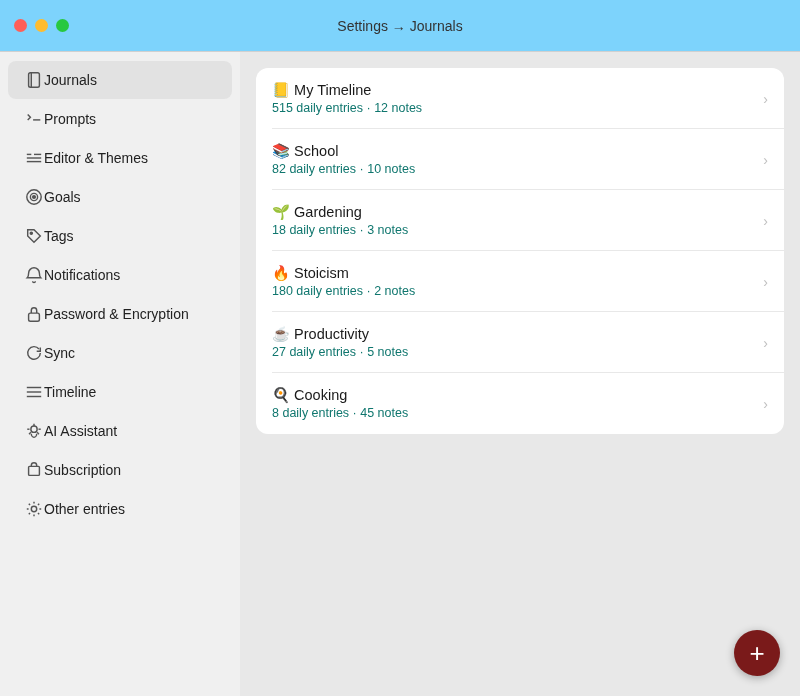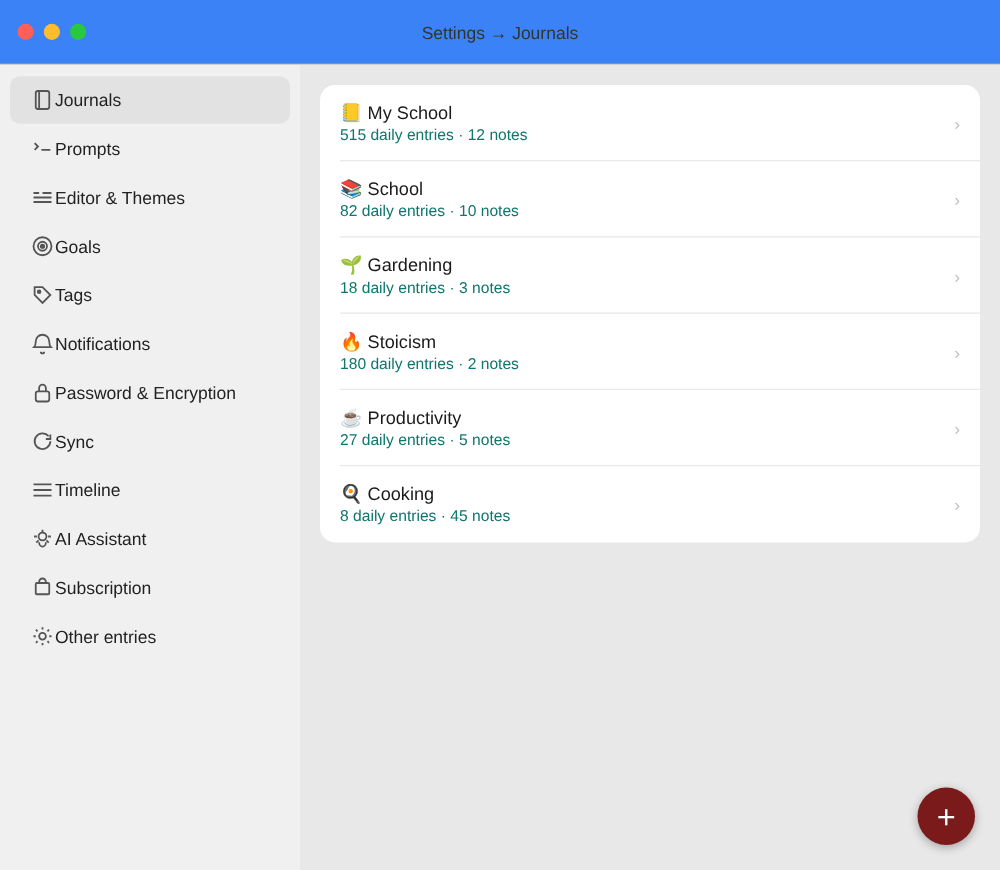--- a/index.html
+++ b/index.html
@@ -9,21 +9,21 @@
       height: 696px;
       background: #e8e8e8;
       font-family: -apple-system, BlinkMacSystemFont, "San Francisco", "Helvetica Neue", sans-serif;
       overflow: hidden;
       display: flex;
       flex-direction: column;
     }
 
     .title-bar {
       height: 52px;
-      background: #3b82f6;
+      background: #7dd3fc;
       display: flex;
       align-items: center;
       justify-content: center;
       position: relative;
       border-bottom: 1px solid #d0d0d0;
       flex-shrink: 0;
     }
 
     .traffic-lights {
       position: absolute;
@@ -313,21 +313,21 @@
       <span>Other entries</span>
     </div>
 
   </div>
 
   <div class="main-content">
 
     <div class="journals-list" id="journals-container">
     <div class="journal-item">
       <div class="journal-info">
-        <div class="journal-name">📒 My School</div>
+        <div class="journal-name">📒 My Timeline</div>
         <div class="journal-meta">515 daily entries · 12 notes</div>
       </div>
       <span class="chevron-icon">›</span>
     </div>
         <div class="journal-item">
       <div class="journal-info">
         <div class="journal-name">📚 School</div>
         <div class="journal-meta">82 daily entries · 10 notes</div>
       </div>
       <span class="chevron-icon">›</span>

